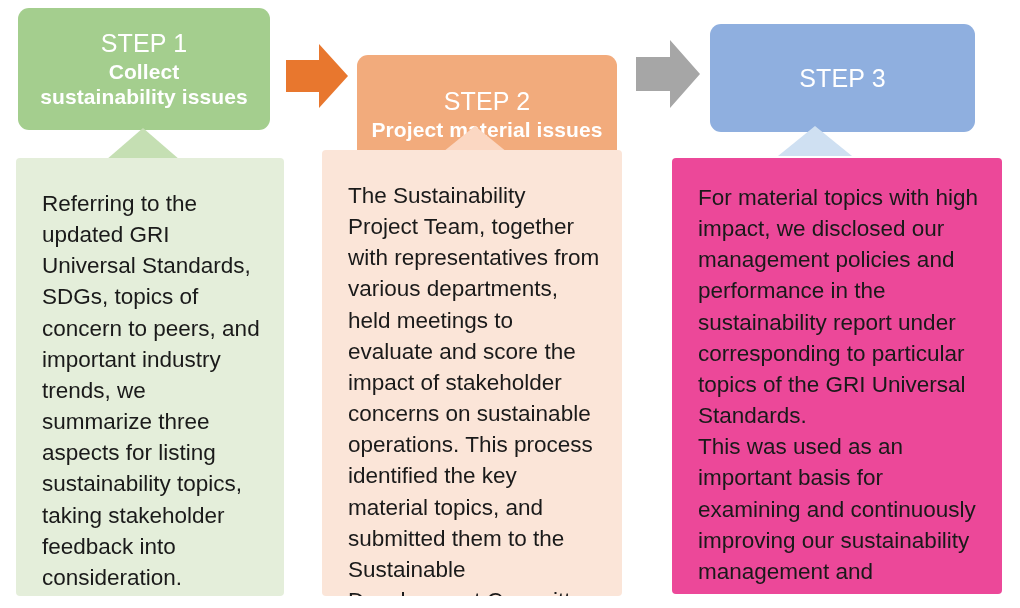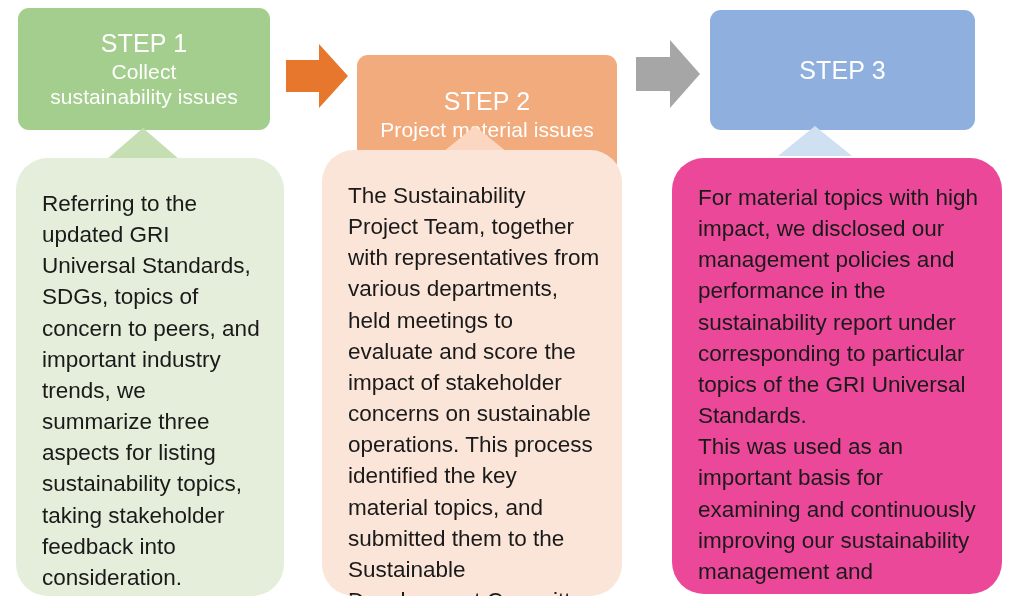--- a/index.html
+++ b/index.html
@@ -35,27 +35,27 @@
     line-height: 1.16;
     letter-spacing: 0.1px;
   }
   .step-header .step-label {
     font-size: 25px;
     font-weight: 400;
     white-space: nowrap;
   }
   .step-header .step-title {
     font-size: 21px;
-    font-weight: 400;
+    font-weight: 700;
     margin-top: 2px;
   }
 
   #header-1 { left: 18px;  top: 8px;  width: 252px; height: 122px; background: #a4ce8e; }
   #header-2 { left: 357px; top: 8px;  width: 260px; height: 120px; background: #f2ab7c; margin-top: 47px; }
-  #header-3 { left: 710px; top: 10px;  width: 265px; height: 120px; background: #8fafdf; }
+  #header-3 { left: 710px; top: 24px;  width: 265px; height: 108px; background: #8fafdf; }
 
   #header-3 .step-title { font-size: 22px; }
 
   
   .connector-arrow {
     position: absolute;
   }
 
   
   .pointer {
@@ -66,21 +66,21 @@
     border-right: 37px solid transparent;
   }
   #pointer-1 { left: 106px; top: 128px; border-bottom: 32px solid #c5dfb3; }
   #pointer-2 { left: 438px; top: 126px; border-bottom: 30px solid #fbd7c2; }
   #pointer-3 { left: 778px; top: 126px; border-bottom: 30px solid #cfe0f2; }
 
   
   .step-body {
     position: absolute;
     box-sizing: border-box;
-    border-radius: 32px;
+    border-radius: 4px;
     padding: 30px 22px 18px 26px;
     font-size: 22.5px;
     line-height: 1.39;
     color: #1a1a1a;
     white-space: pre-line;
     overflow: hidden;
   }
   #body-1 { left: 16px;  top: 158px; width: 268px; height: 438px; background: #e4eeda; }
   #body-2 { left: 322px; top: 150px; width: 300px; height: 446px; background: #fbe5d8; }
   #body-3 { left: 672px; top: 158px; width: 330px; height: 436px; background: #dde8f4; padding-top: 24px; }

